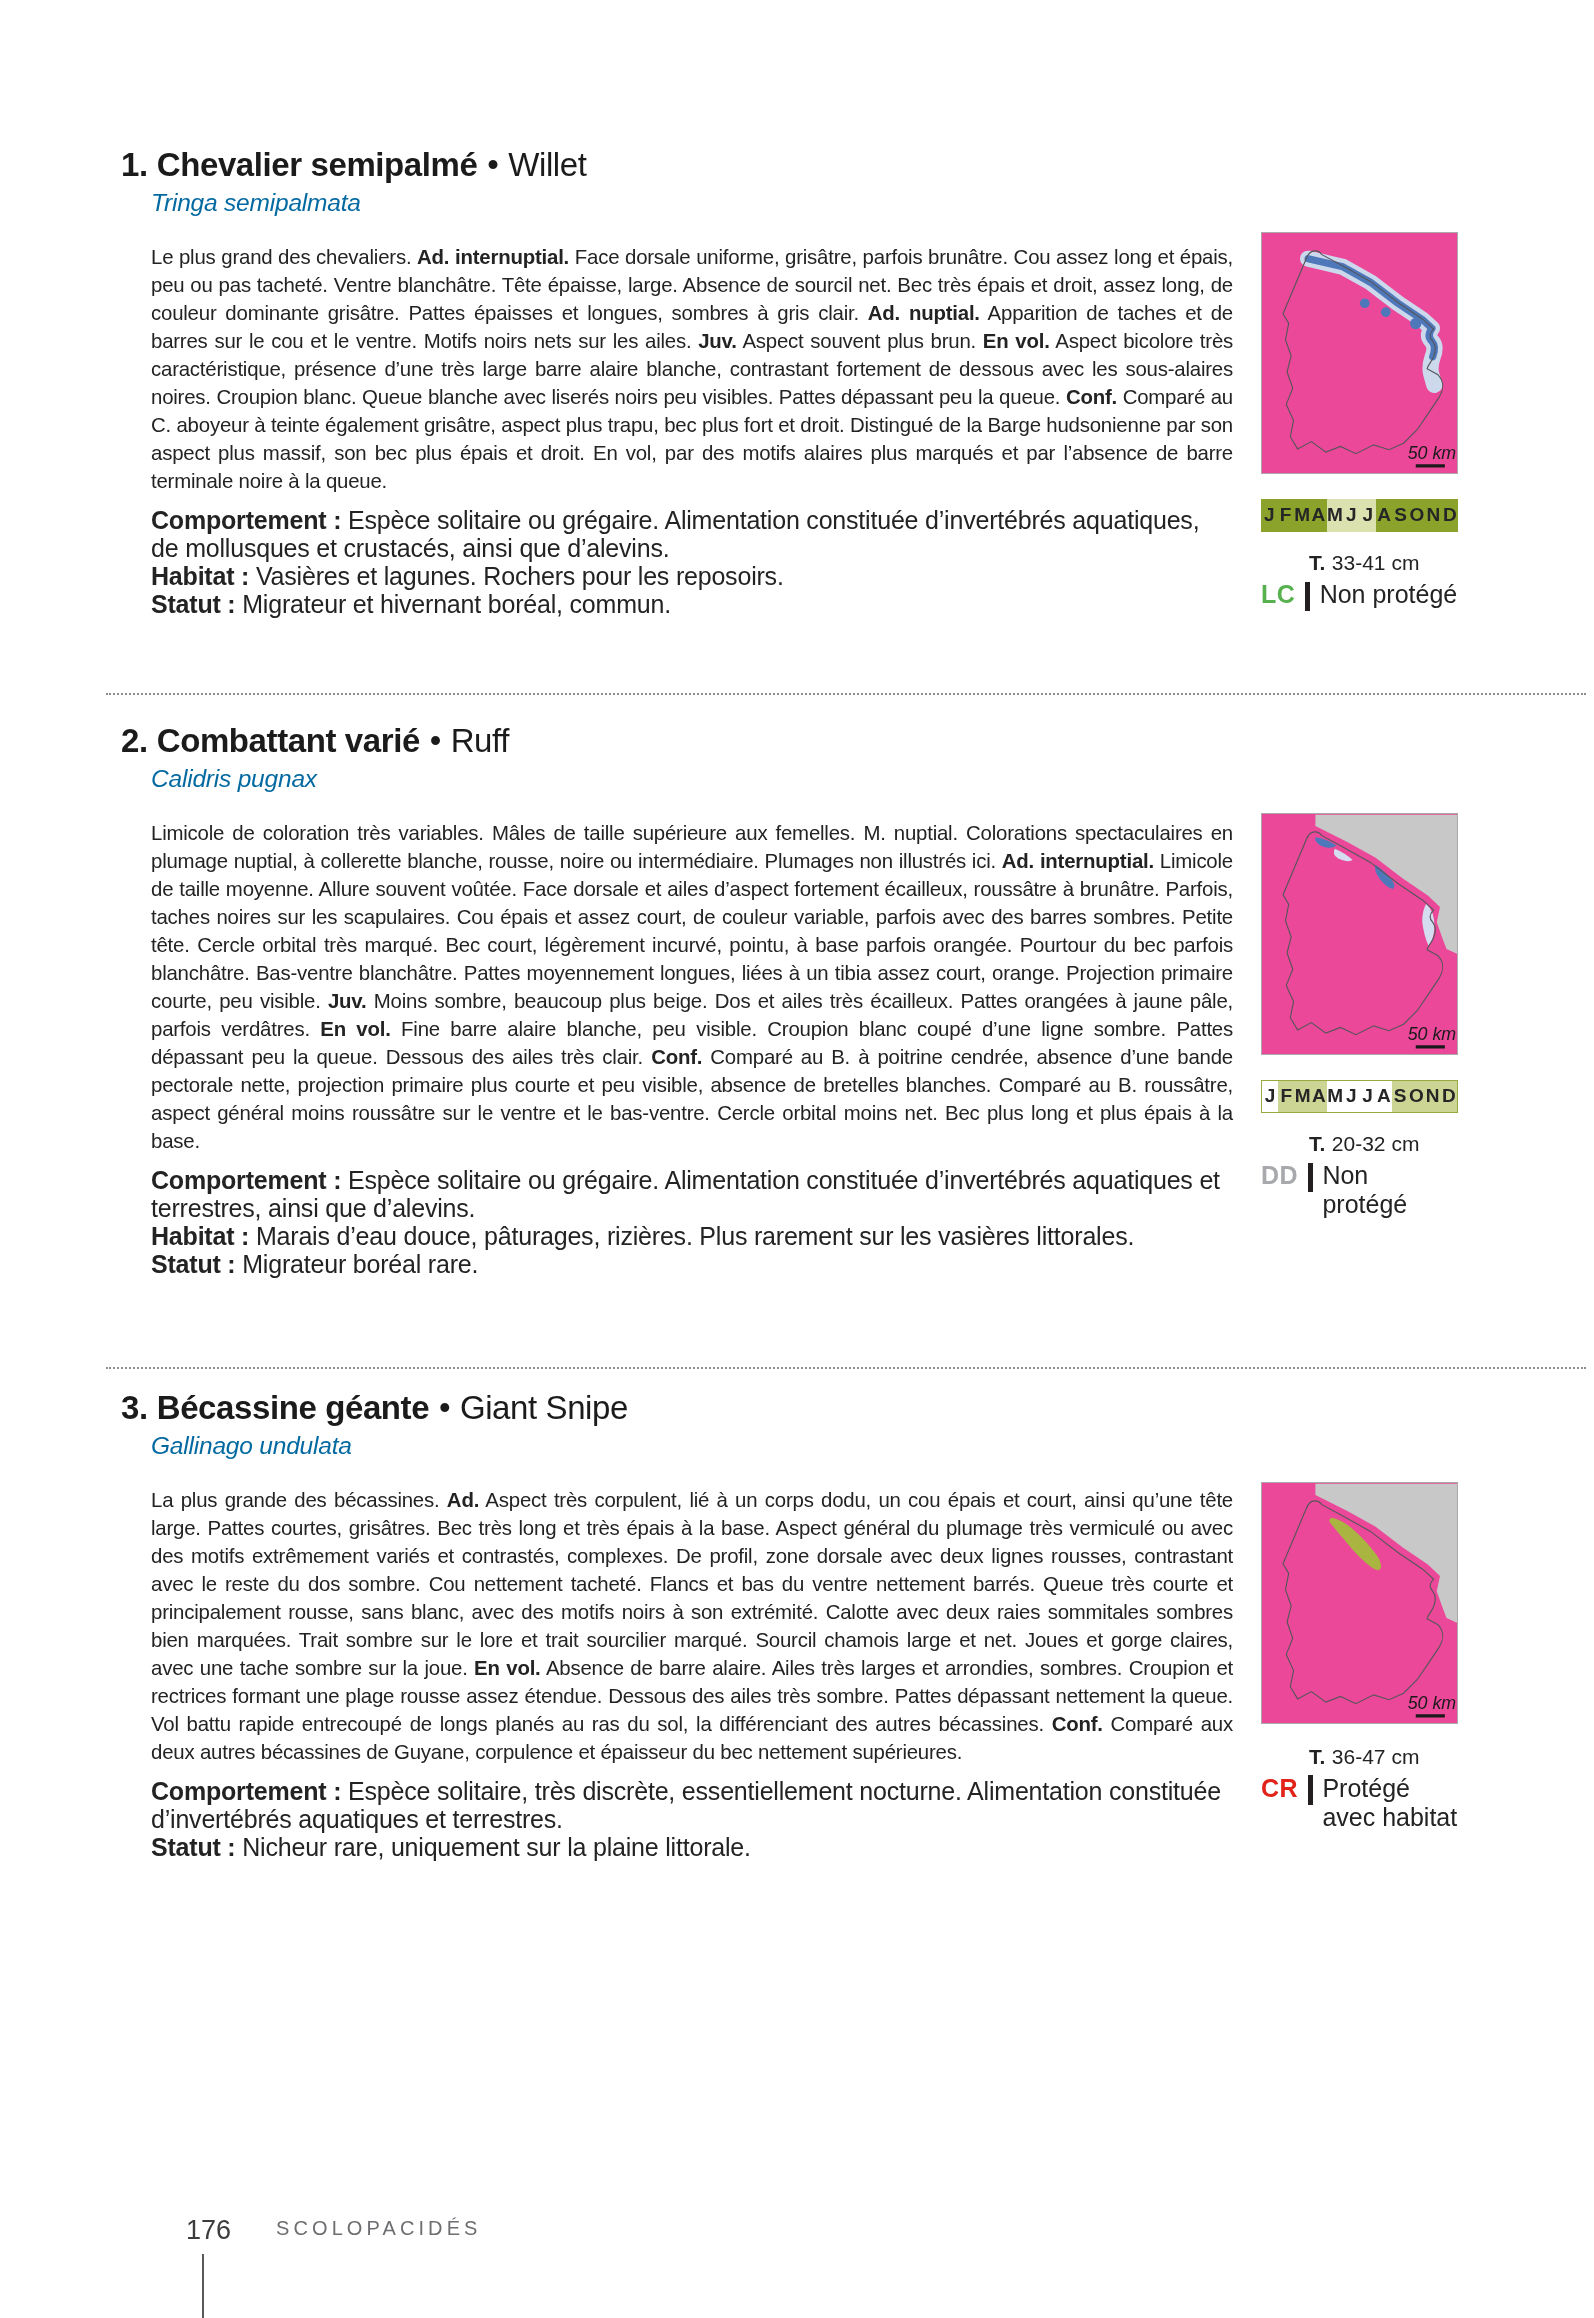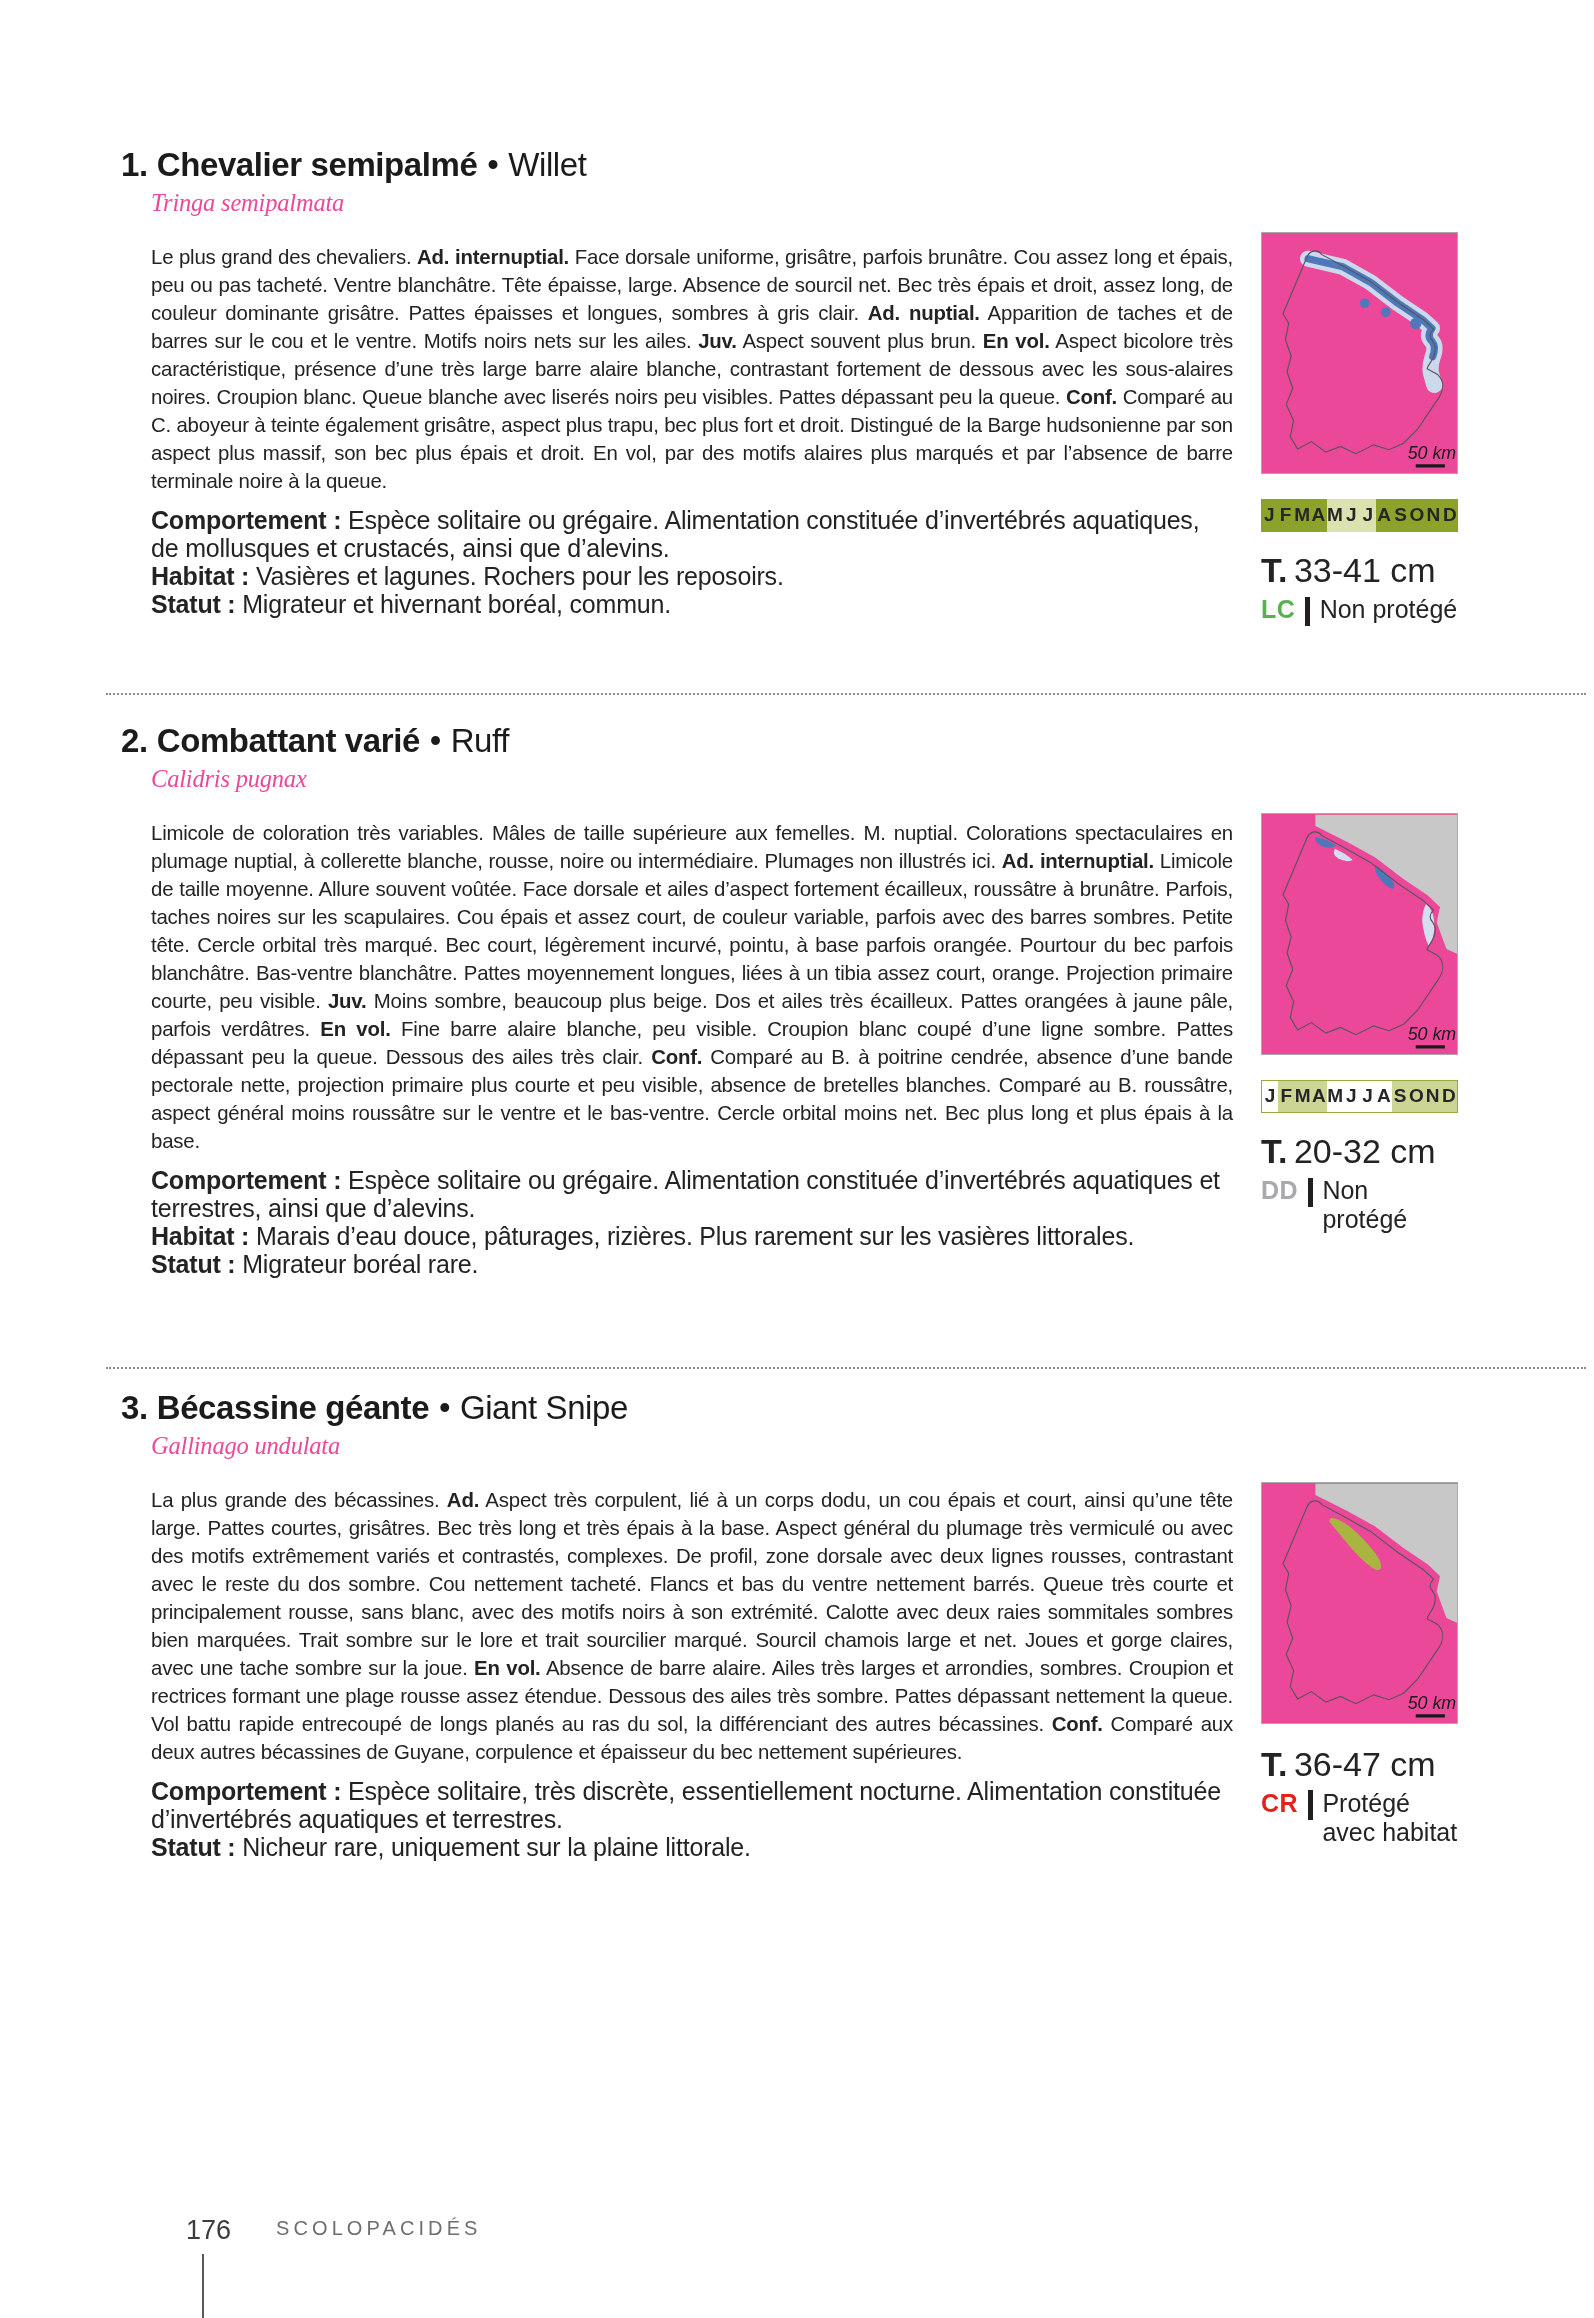--- a/index.html
+++ b/index.html
@@ -10,37 +10,37 @@
     font-family:"Liberation Sans", sans-serif;
     color:#232323;
     overflow:hidden;
   }
   .entry{position:absolute;left:0;width:1594px;}
   .entry-main{margin-left:121px;width:1114px;}
   h2.sp-title{margin:0;font-size:33px;line-height:1.12;color:#1b1b1b;font-weight:700;letter-spacing:-0.4px;}
   .t-num{margin-right:9px;}
   .t-sep{font-weight:400;margin:0 9.8px;color:#1b1b1b;}
   .t-en{font-weight:400;}
-  .sci{font-style:italic;font-size:24.5px;color:#ec4899;margin:4.9px 0 0 30px;letter-spacing:-0.2px;font-family:Liberation Serif, serif;}
+  .sci{font-style:italic;font-size:24.5px;color:#0369a1;margin:4.9px 0 0 30px;letter-spacing:-0.2px;}
   .desc{
     margin:26px 0 0 30px;width:1082px;
     font-size:20.4px;line-height:28px;letter-spacing:-0.2px;
     text-align:justify;
   }
   .kw{font-weight:700;}
   .meta{margin:11.5px 0 0 30px;width:1082px;font-size:25px;line-height:28px;letter-spacing:-0.2px;}
   .meta p{margin:0;}
   .meta-label{font-weight:700;}
   .entry-side{position:absolute;left:1261px;width:197px;}
   .map-box{width:195px;height:240px;border:0.8px solid #a9a9a9;background:#ec4899;font-style:italic;}
   .map-box svg{display:block;width:195px;height:240px;}
   .month-bar{display:flex;height:33px;margin-top:24.5px;box-sizing:border-box;}
   .month-cell{flex:1;display:flex;align-items:center;justify-content:center;
     font-size:19px;font-weight:700;color:#262626;}
-  .size-line{margin-top:19.6px;font-size:34px;color:#232323;}
+  .size-line{margin-top:19.6px;font-size:21px;color:#232323;margin-left:48px;}
   .size-label{font-weight:700;margin-right:6.5px;}
   .status-line{margin-top:4.9px;font-size:25px;display:flex;align-items:flex-start;}
   .status-code{font-weight:700;letter-spacing:0.4px;}
   .status-pipe{display:inline-block;width:4.9px;height:29.4px;background:#231f20;margin:1.6px 9.8px 0 9.8px;flex:0 0 auto;}
   .status-label{width:143px;line-height:29.4px;}
   .sep{position:absolute;left:106px;width:1480px;height:0;border-top:2.5px dotted #8d8d8d;}
   .footer{position:absolute;left:0;top:2208px;width:1594px;height:110px;}
   .page-num{position:absolute;left:186px;top:6.5px;font-size:27px;color:#3c3c3c;}
   .section-title{position:absolute;left:276px;top:9px;font-size:20px;color:#6d6e71;letter-spacing:4.1px;}
   .footer-rule{position:absolute;left:202px;top:46px;width:1.6px;height:65px;background:#58595b;}

